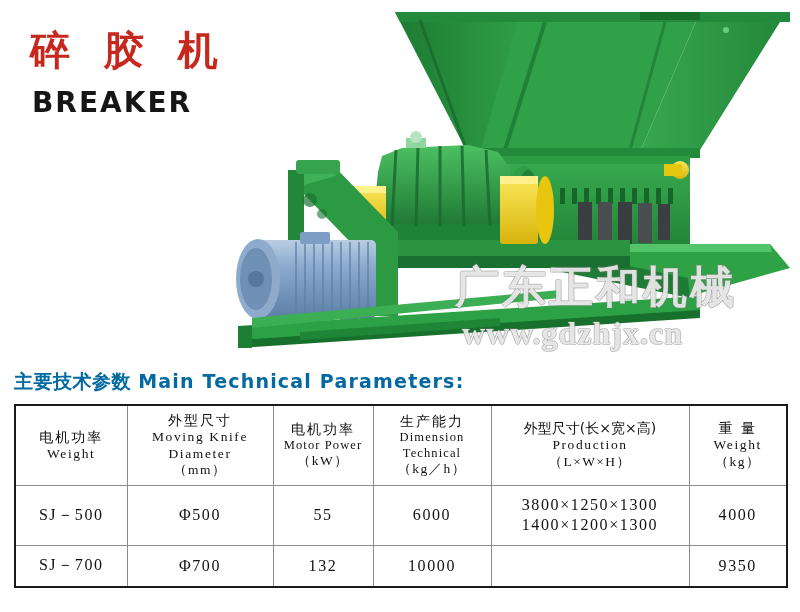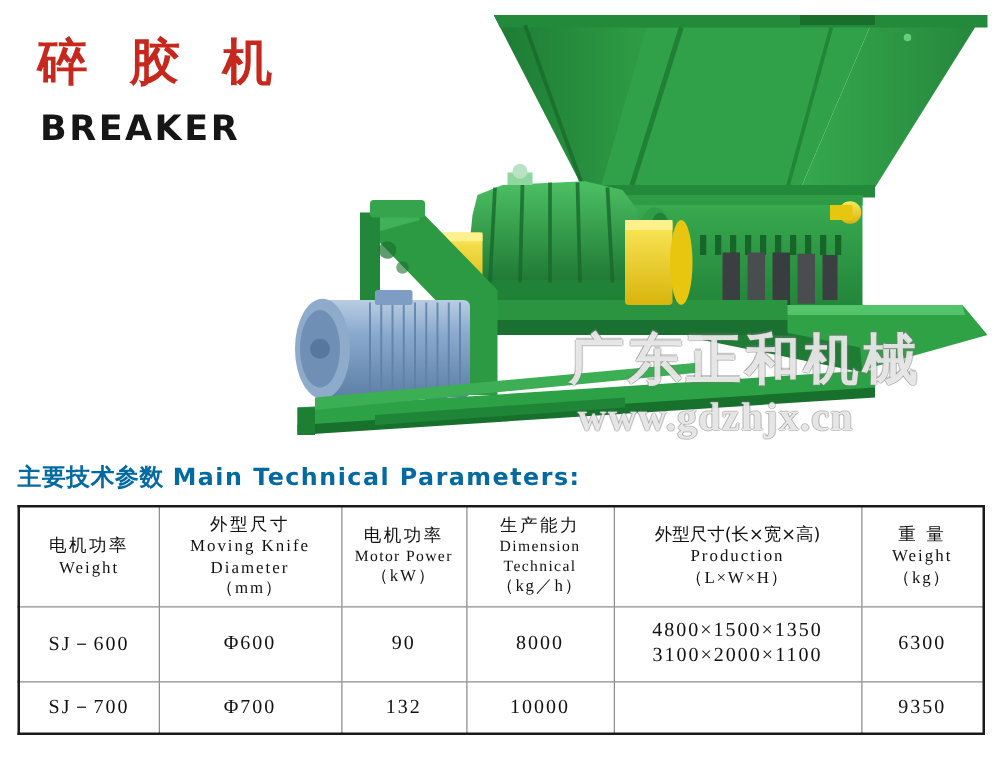--- a/index.html
+++ b/index.html
@@ -368,29 +368,29 @@
           </th>
           <th>
             <div class="hdr-cn">重 量</div>
             <div class="hdr-en">Weight</div>
             <div class="hdr-unit">（kg）</div>
           </th>
         </tr>
       </thead>
       <tbody>
         <tr>
-          <td>SJ－600</td>
-          <td>Φ600</td>
-          <td>90</td>
-          <td>8000</td>
+          <td>SJ－500</td>
+          <td>Φ500</td>
+          <td>55</td>
+          <td>6000</td>
           <td class="dim">
-            <span class="dim-line">4800×1500×1350</span>
-            <span class="dim-line">3100×2000×1100</span>
+            <span class="dim-line">3800×1250×1300</span>
+            <span class="dim-line">1400×1200×1300</span>
           </td>
-          <td>6300</td>
+          <td>4000</td>
         </tr>
         <tr>
           <td>SJ－700</td>
           <td>Φ700</td>
           <td>132</td>
           <td>10000</td>
           <td class="dim">
             
             
           </td>

